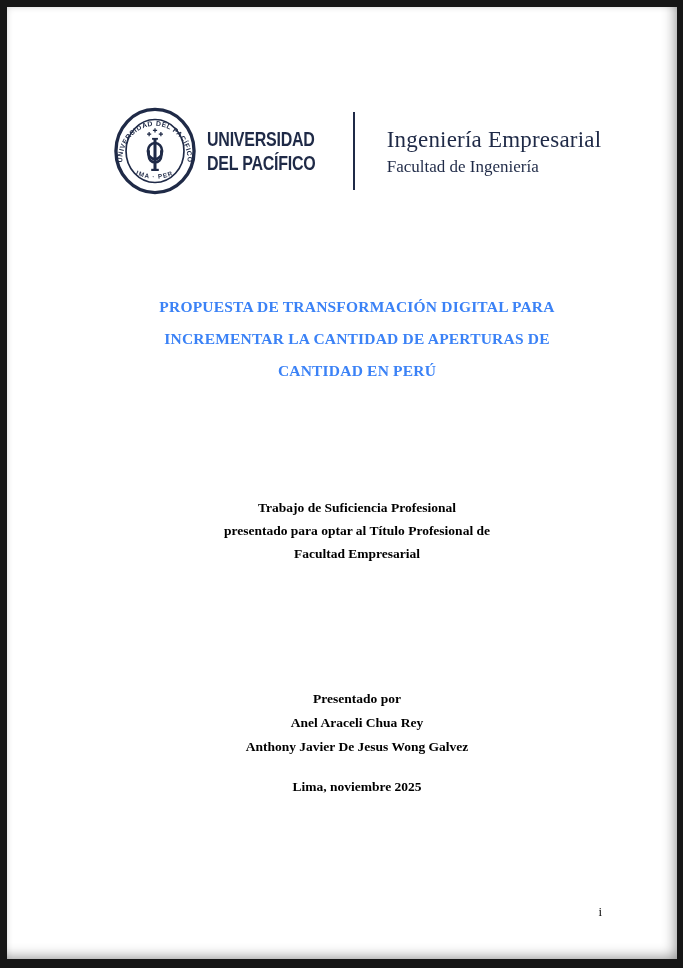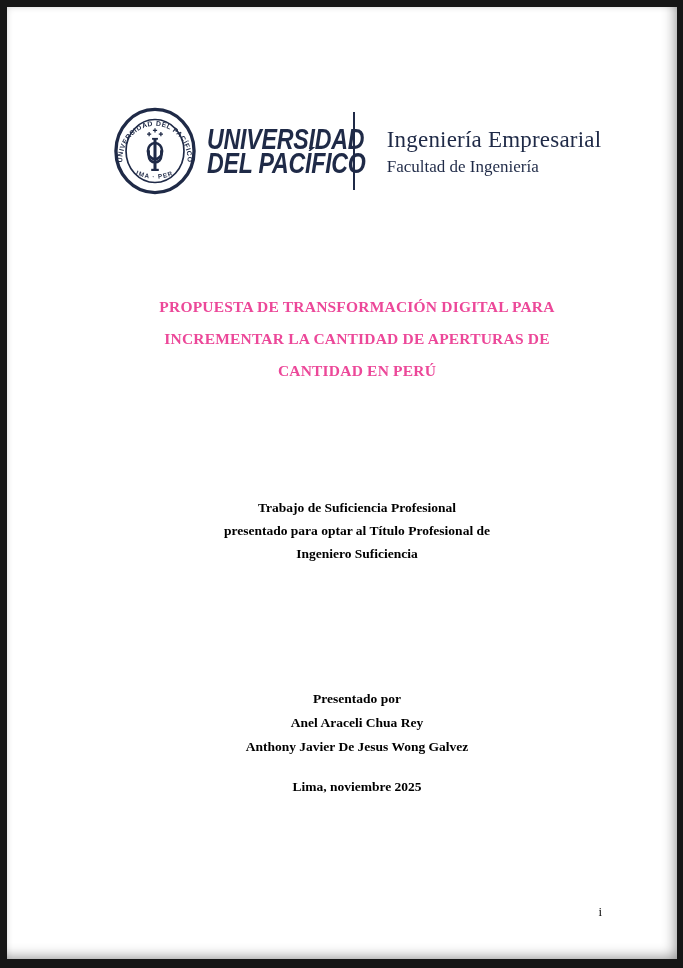--- a/index.html
+++ b/index.html
@@ -39,24 +39,23 @@
     align-items:center;
     justify-content:center;
     text-align:left;
   }
   .seal{display:block;width:84px;height:88px;flex:0 0 auto;}
   .wordmark{
     margin-left:10px;
     width:138px;
     font-family:"Liberation Sans","DejaVu Sans",sans-serif;
     font-weight:bold;
-    font-size:29px;
+    font-size:20px;
     line-height:24.5px;
     color:#1f2a47;
-    font-style:italic;
   }
   .wm-line{
     display:block;
     white-space:nowrap;
     transform:scaleX(.8);
     transform-origin:0 50%;
     letter-spacing:-.3px;
   }
   .header-divider{
     width:2px;height:78px;
@@ -76,21 +75,21 @@
     margin-top:5px;
   }
 
   
   .title-block{
     top:284px;
     font-weight:bold;
     font-size:15.5px;
     line-height:32px;
     letter-spacing:.2px;
-    color:#ec4899;
+    color:#3b82f6;
   }
   .degree-block{
     top:489px;
     font-weight:bold;
     font-size:13.5px;
     line-height:23px;
   }
   .authors-block{
     top:680px;
     font-weight:bold;
@@ -166,21 +165,21 @@
 
     <main class="band title-block">
       <div>PROPUESTA DE TRANSFORMACIÓN DIGITAL PARA</div>
       <div>INCREMENTAR LA CANTIDAD DE APERTURAS DE</div>
       <div>CANTIDAD EN PERÚ</div>
     </main>
 
     <section class="band degree-block">
       <div>Trabajo de Suficiencia Profesional</div>
       <div>presentado para optar al Título Profesional de</div>
-      <div>Ingeniero Suficiencia</div>
+      <div>Facultad Empresarial</div>
     </section>
 
     <section class="band authors-block">
       <div>Presentado por</div>
       <div>Anel Araceli Chua Rey</div>
       <div>Anthony Javier De Jesus Wong Galvez</div>
     </section>
 
     <section class="band date-block">
       <div>Lima, noviembre 2025</div>

